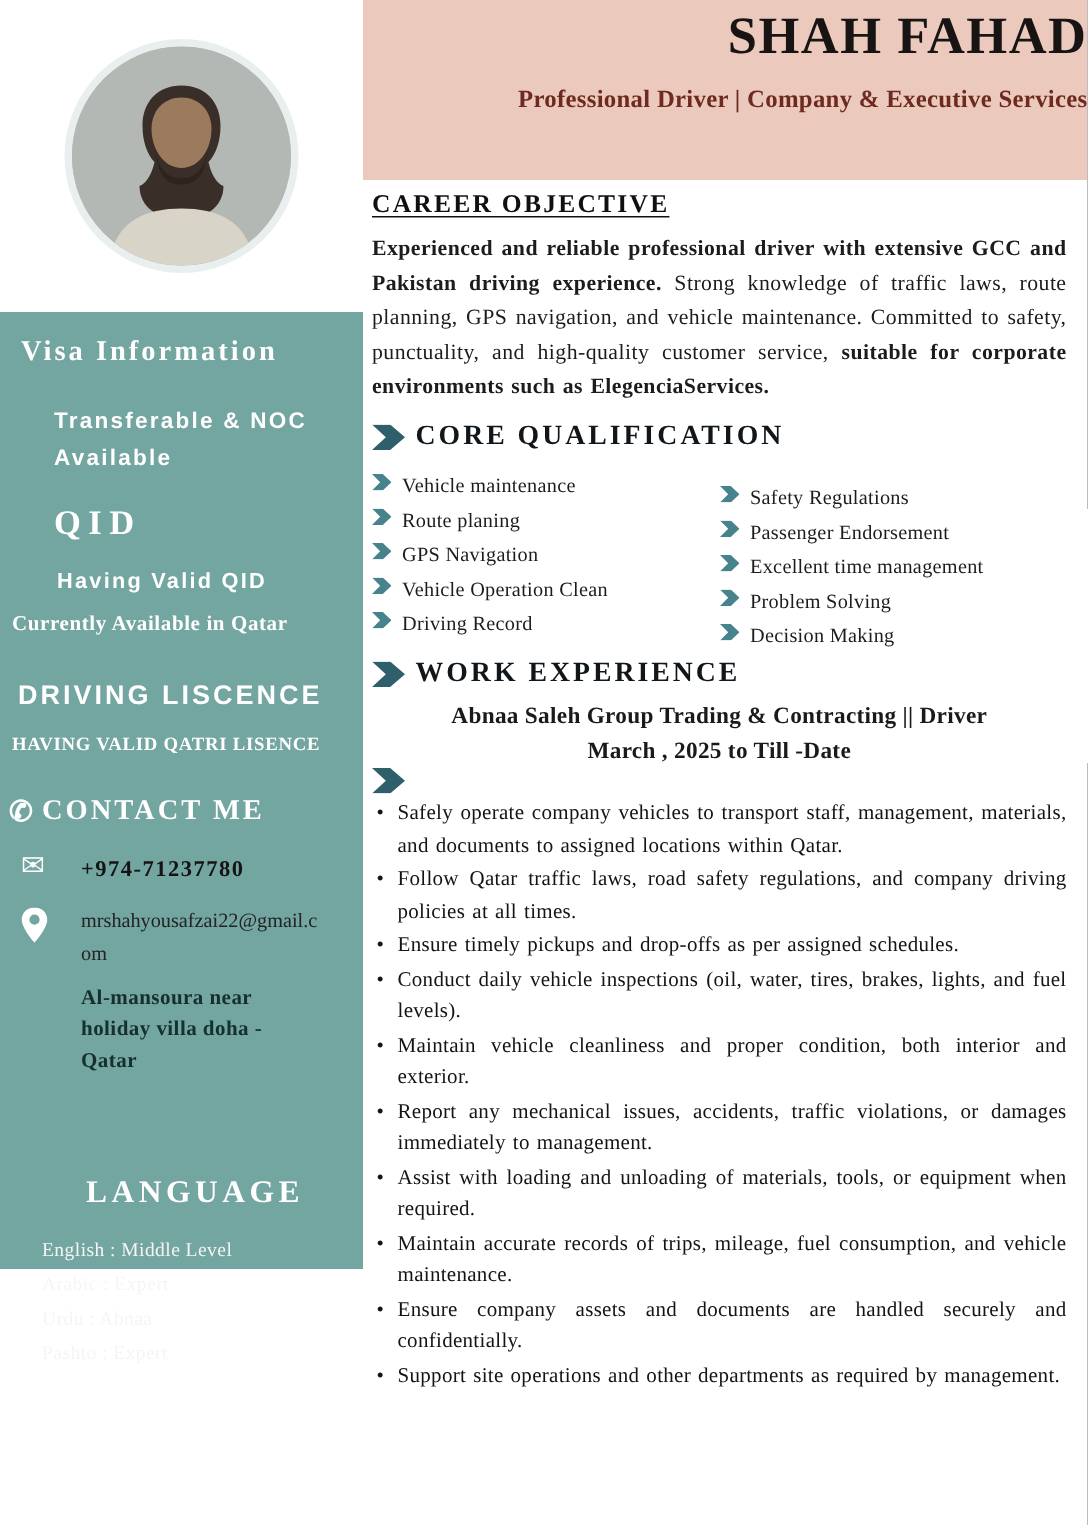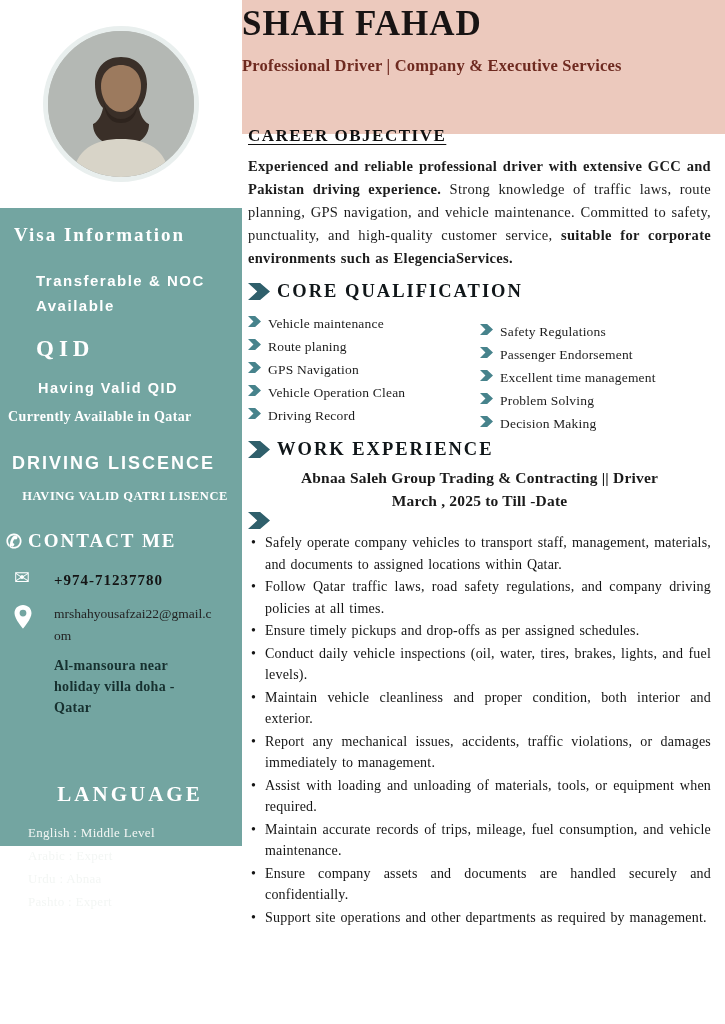--- a/index.html
+++ b/index.html
@@ -44,21 +44,21 @@
   .sb-note {
     font-weight:bold; font-size:14px; letter-spacing:.4px;
     padding-left:8px; margin-top:13px;
   }
   .sb-license-title {
     font-family:"Liberation Sans", sans-serif; font-weight:bold;
     font-size:18px; letter-spacing:2px; padding-left:12px; margin-top:28px;
   }
   .sb-license-value {
     font-weight:bold; font-size:12.5px; letter-spacing:.5px;
-    padding-left:8px; margin-top:15px;text-align:center;
+    padding-left:8px; margin-top:15px;
   }
   .sb-contact-title {
     display:flex; align-items:center; gap:4px;
     font-weight:bold; font-size:19px; letter-spacing:2px;
     padding-left:6px; margin-top:26px;
   }
   .contact-row { display:flex; margin-top:14px; padding-left:14px; }
   .contact-icon { width:40px; flex:0 0 40px; padding-top:2px; }
   .phone-number {
     font-weight:bold; font-size:15px; letter-spacing:1px; color:#141414; padding-top:6px;
@@ -72,22 +72,22 @@
   }
   .sb-language-title {
     font-weight:bold; font-size:21px; letter-spacing:3px;
     padding-left:18px; margin-top:64px;text-align:center;
   }
   .language-list { list-style:none; margin-top:14px; padding-left:28px; }
   .language-list li { font-size:13px; line-height:23px; color:#f3f6f4; letter-spacing:.3px; }
   .glyph-icon { font-size:19px; line-height:1; color:#ffffff; }
   
   .header-band {
-    position:absolute; left:242px; top:0; width:483px; height:134px;
-    background:#ecc9bd; text-align:left; padding-top:4px;
+    position:absolute; left:242px; top:0; width:483px; height:120px;
+    background:#ecc9bd; text-align:right; padding-top:4px;
   }
   .person-name { font-size:35px; font-weight:bold; letter-spacing:1px; color:#181414; }
   .person-subtitle { font-size:16.5px; font-weight:bold; color:#6e2a20; margin-top:12px; letter-spacing:.2px; }
   
   .main {
     position:absolute; left:242px; top:122px; width:483px; height:902px;
     padding:4px 14px 0 6px;
     font-family:Liberation Serif, serif;
   }
   .objective-title {

